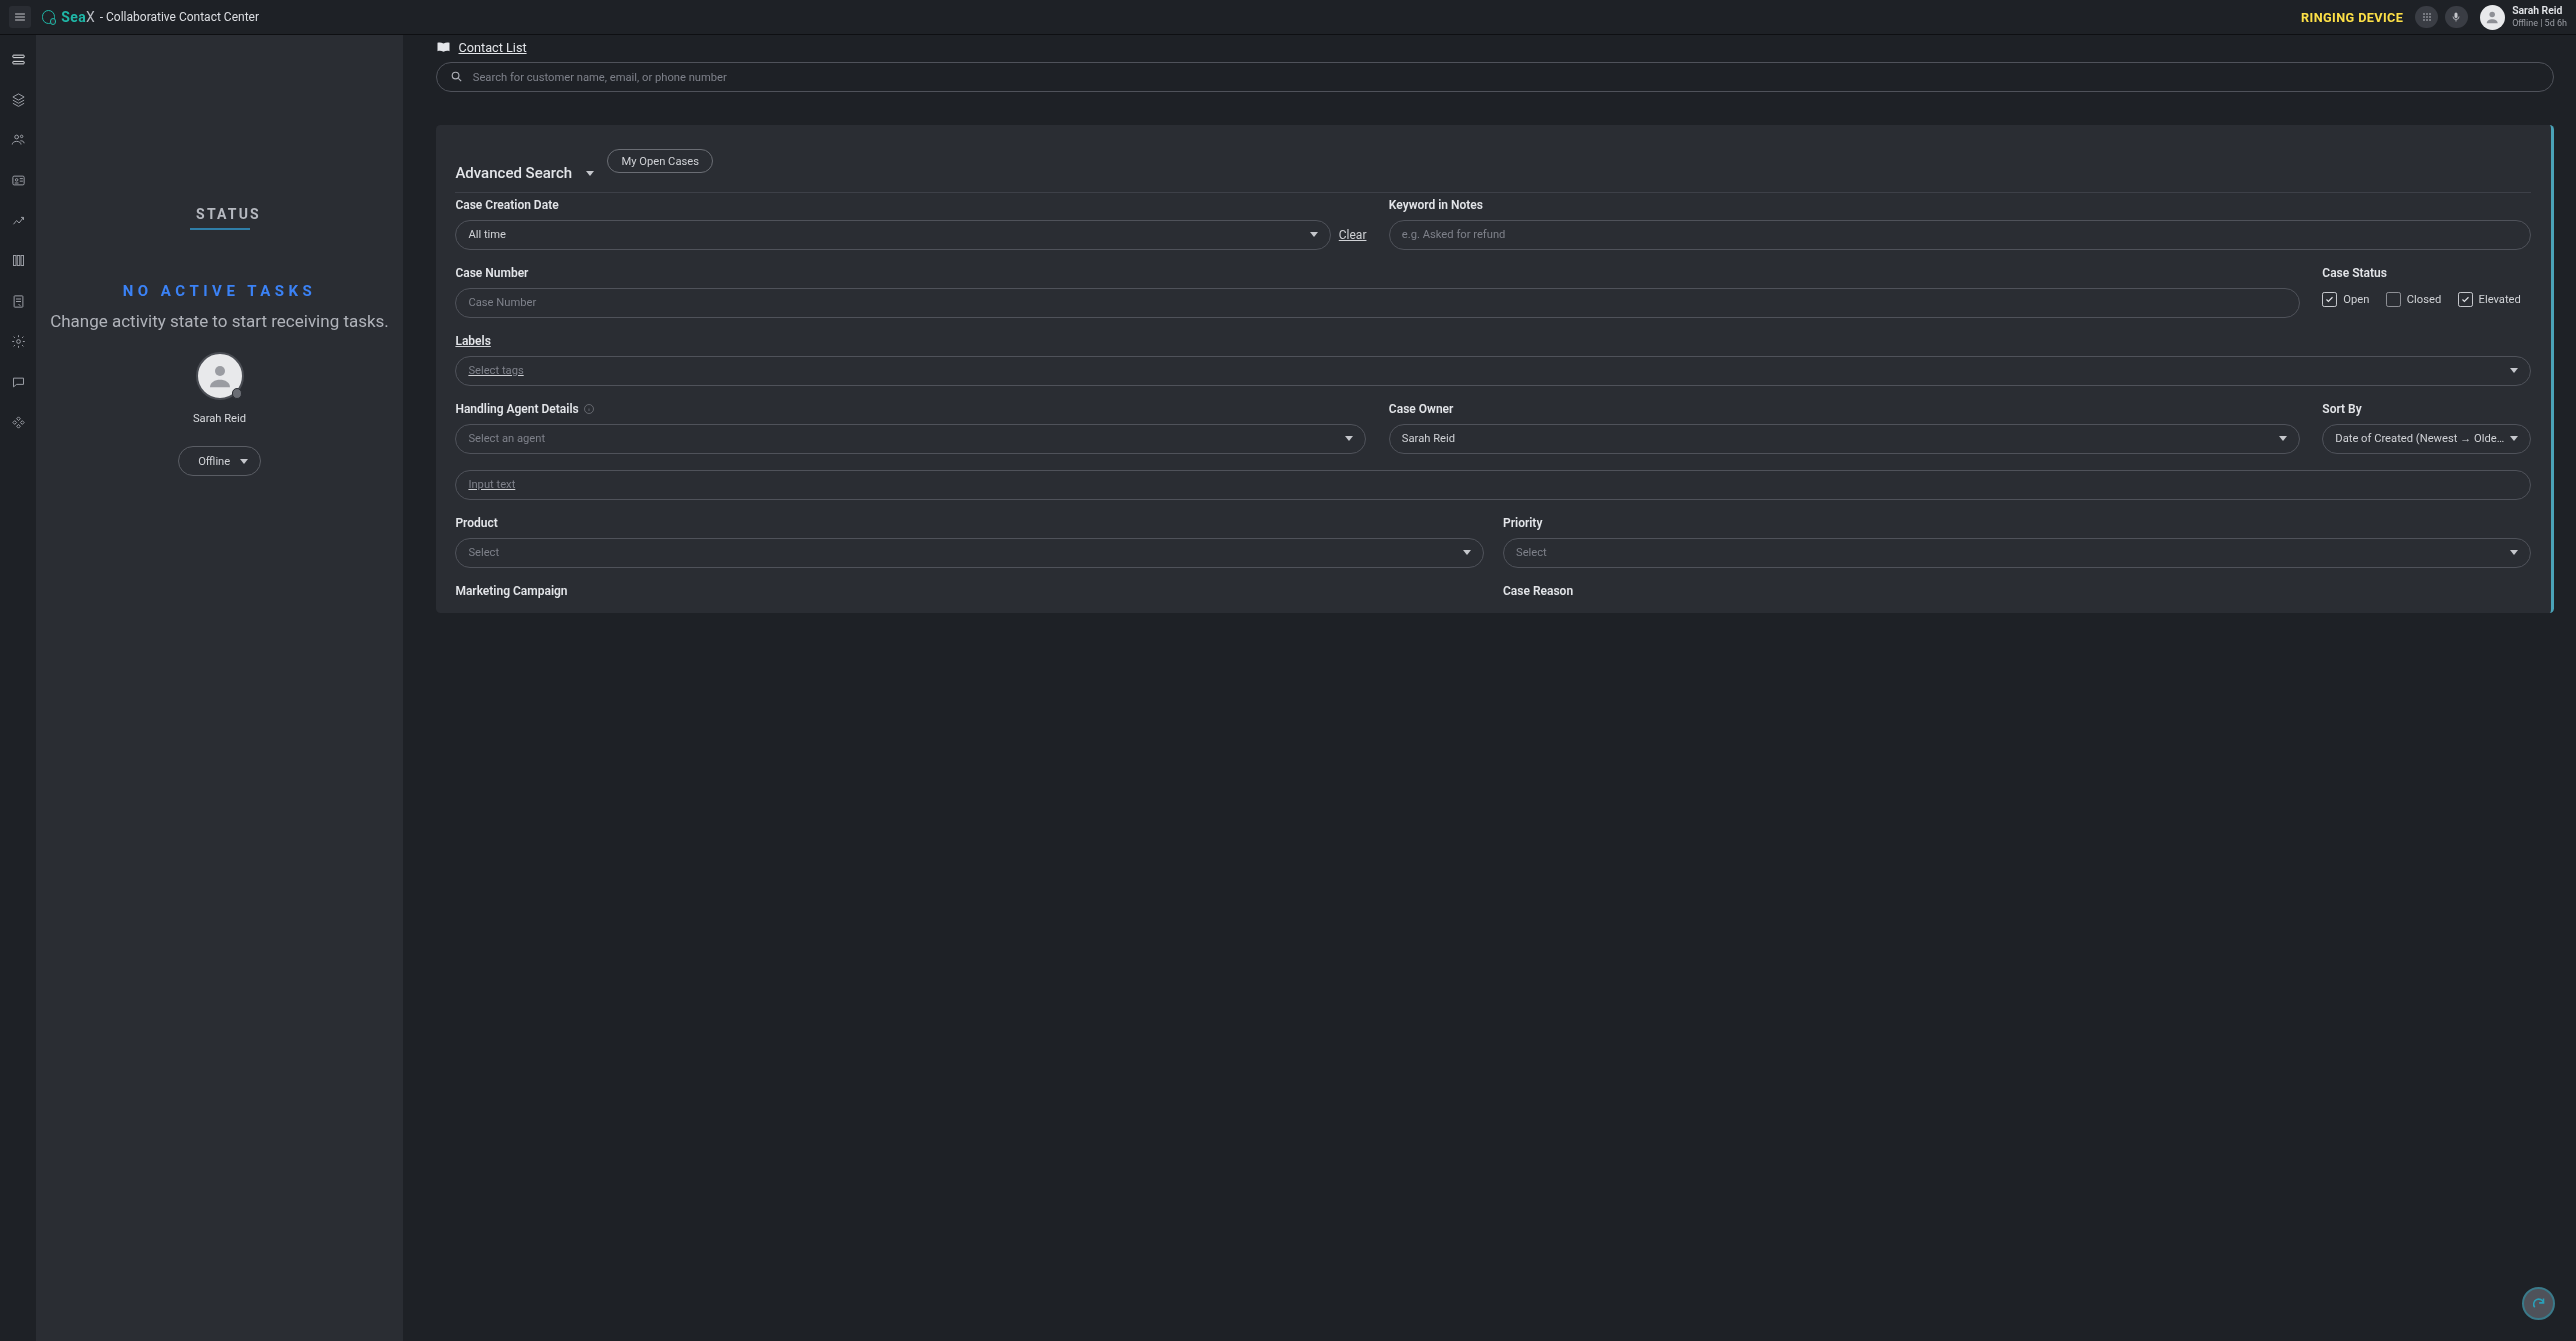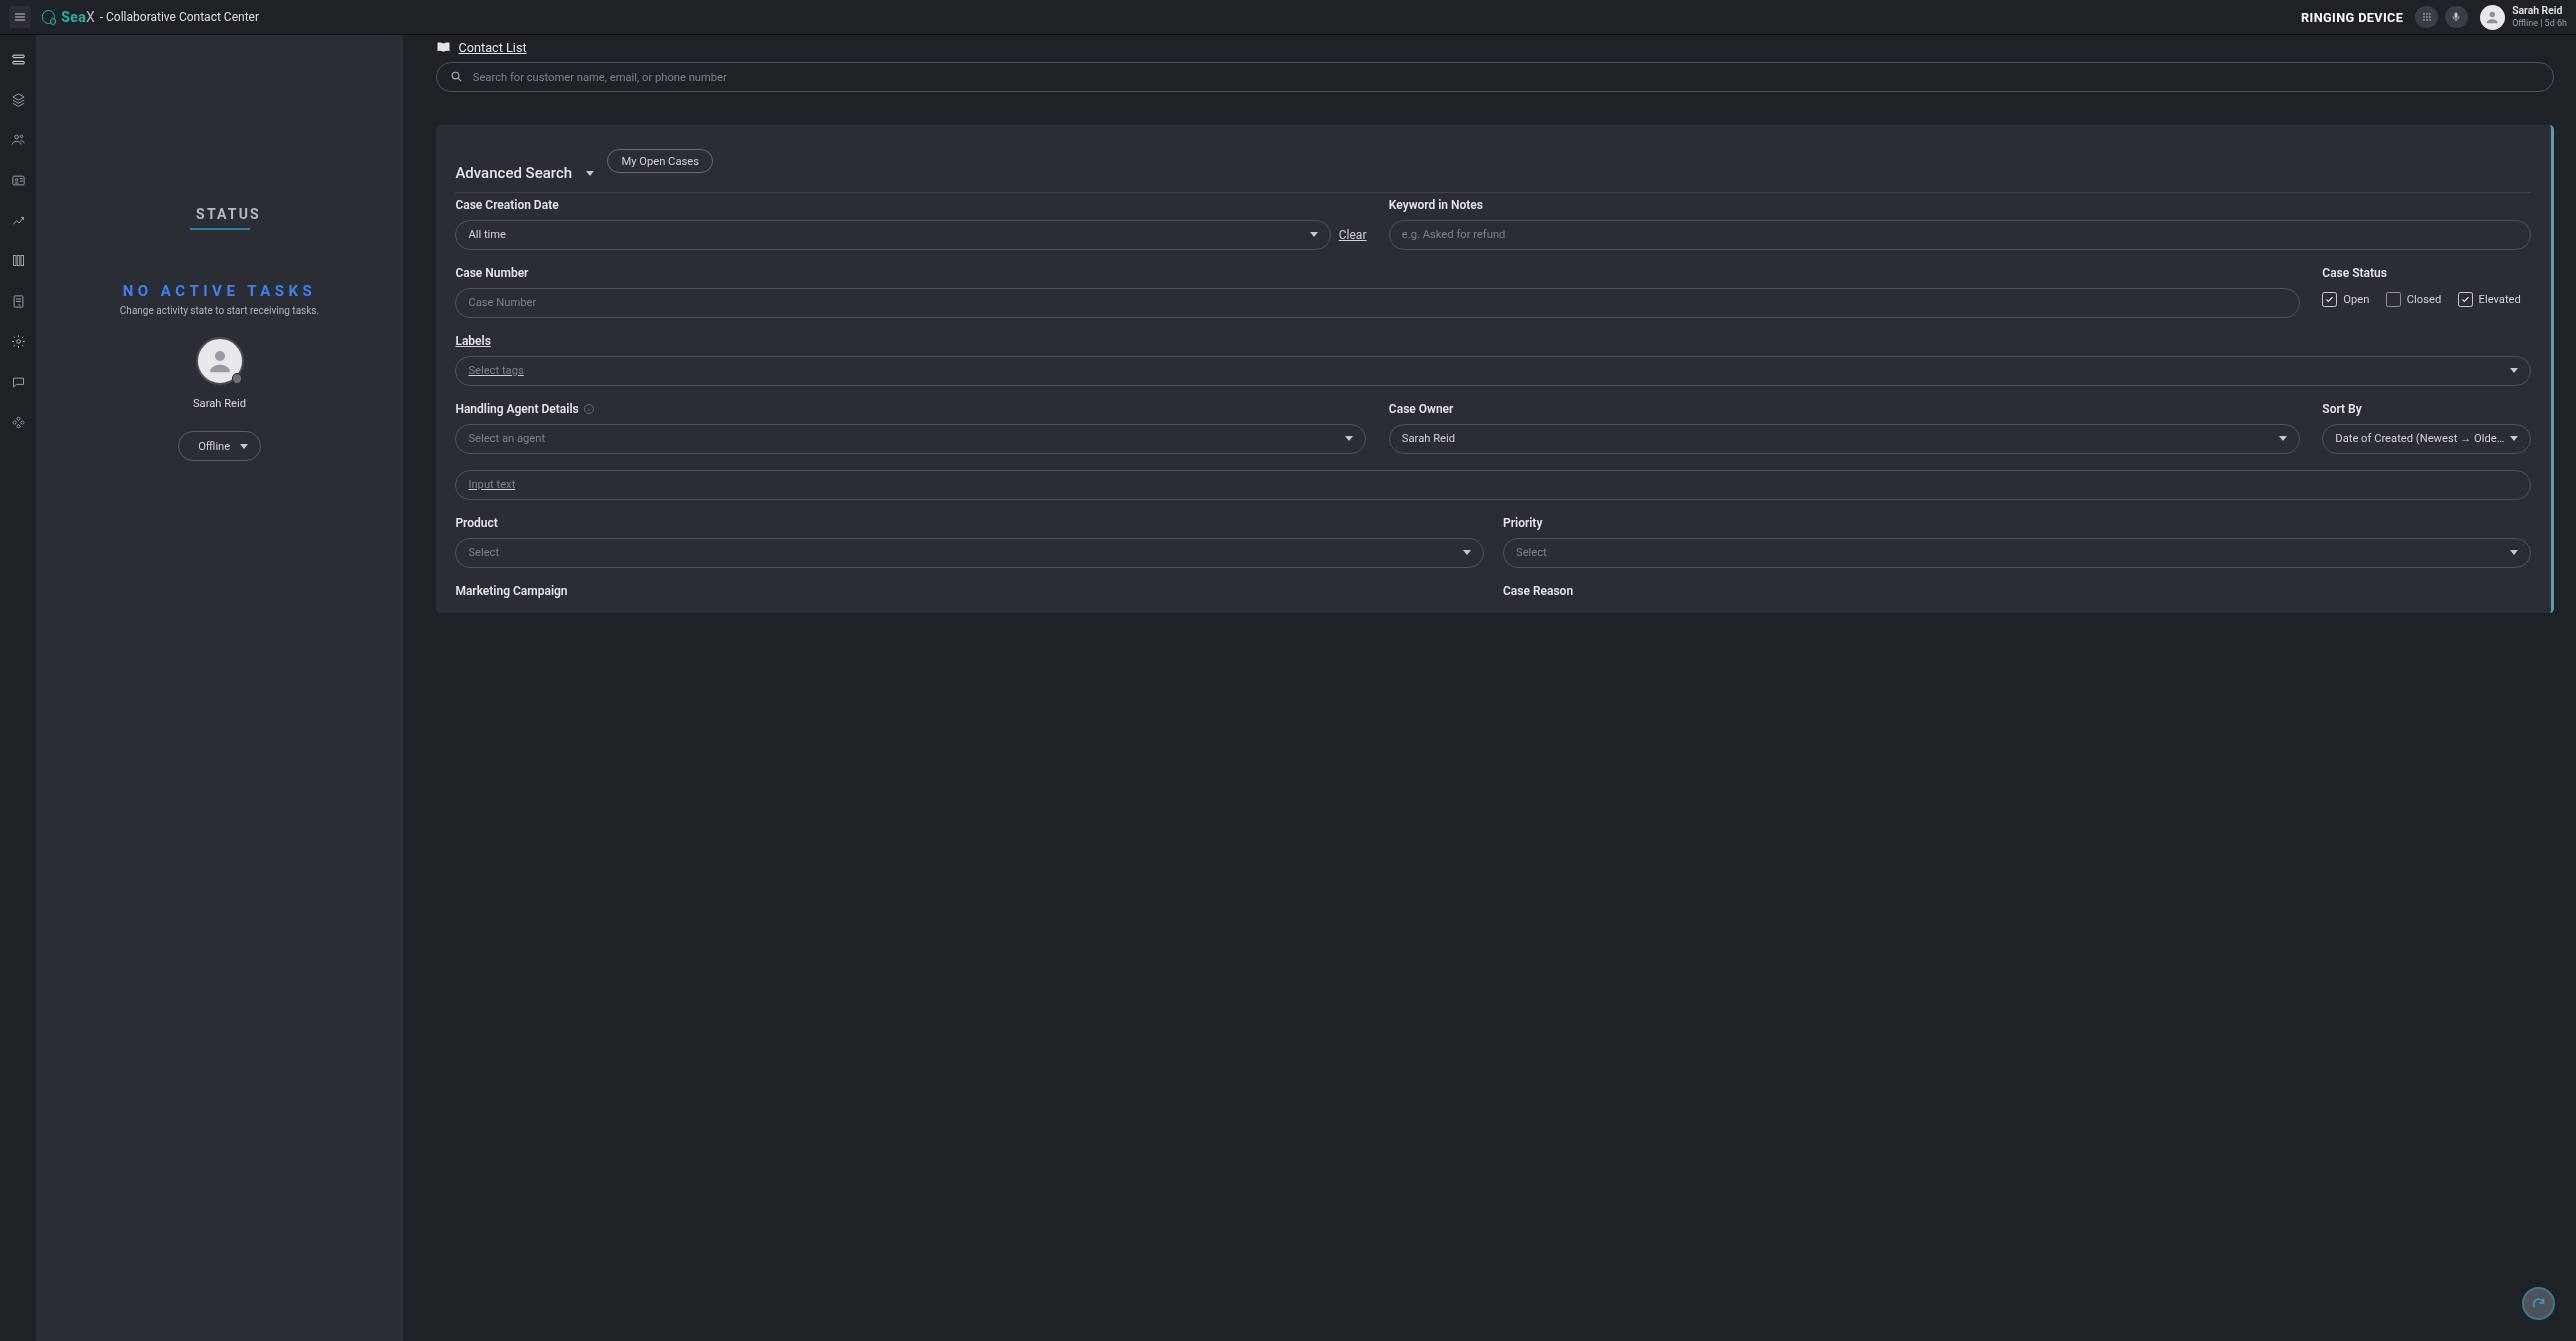--- a/index.html
+++ b/index.html
@@ -6,41 +6,41 @@
 html, body { width: 100%; height: 100%; background: #1a1c20; color: #d0d2d6; overflow: hidden; }
 
 .topbar { height: 35px; background: #1e2126; display: flex; align-items: center; padding: 4px 9px; border-bottom: 0.7px solid #0e0f12; }
 .hamburger { width: 22.4px; height: 22.4px; background: #2a2d33; border-radius: 3px; display: flex; align-items: center; justify-content: center; cursor: pointer; }
 .hamburger svg { width: 12px; height: 12px; stroke: #c5c7cc; }
 .brand { display: flex; align-items: center; margin-left: 10.4px; gap: 4.5px; }
 .brand-logo { color: #1fb6a6; font-weight: 700; font-size: 14px; letter-spacing: 0.4px; }
 .brand-logo .x { color: #b8bbc2; font-weight: 400; }
 .brand-sub { color: #dcdee2; font-size: 12px; }
 .top-right { margin-left: auto; display: flex; align-items: center; gap: 7.5px; }
-.ringing { color: #ffffff; font-weight: 700; font-size: 12.7px; letter-spacing: 0.4px; margin-right: 4.5px; }
+.ringing { color: #fde047; font-weight: 700; font-size: 12.7px; letter-spacing: 0.4px; margin-right: 4.5px; }
 .round-btn { width: 22.4px; height: 22.4px; background: #3a3d44; border-radius: 50%; display: flex; align-items: center; justify-content: center; cursor: pointer; }
 .round-btn svg { width: 12px; height: 12px; fill: #c5c7cc; }
 .user-chip { display: flex; align-items: center; gap: 7.5px; margin-left: 4.5px; }
 .avatar-sm { width: 25px; height: 25px; border-radius: 50%; background: #e8e9eb; display: flex; align-items: center; justify-content: center; }
 .avatar-sm svg { width: 16.4px; height: 16.4px; fill: #8e9096; }
 .user-meta { display: flex; flex-direction: column; line-height: 1.2; }
 .user-name { color: #e3e5e9; font-weight: 600; font-size: 10.4px; }
 .user-status { color: #9a9da4; font-size: 9px; }
 
 .layout { display: flex; height: calc(100% - 35px); }
 .sidenav { width: 36px; background: #1e2126; display: flex; flex-direction: column; align-items: center; padding-top: 15px; gap: 22.4px; }
 .sidenav-item { width: 18px; height: 18px; display: flex; align-items: center; justify-content: center; cursor: pointer; }
 .sidenav-item svg { width: 15px; height: 15px; fill: none; stroke: #9a9da4; stroke-width: 1.6; }
 .sidenav-item.active svg { stroke: #e3e5e9; }
 
 .status-pane { width: 367px; background: #2a2d33; display: flex; flex-direction: column; align-items: center; padding-top: 171px; }
 .status-label { color: #b6b9c0; font-size: 14px; font-weight: 700; letter-spacing: 2.2px; margin-left: 18px; }
 .status-underline { width: 60px; height: 2.2px; background: #2f7ea8; margin-top: 6px; }
 .no-tasks { color: #3b82f6; font-size: 15px; font-weight: 700; letter-spacing: 4.5px; margin-top: 52px; }
-.hint { color: #b0b3ba; font-size: 10px; margin-top: 5px; }
+.hint { color: #b0b3ba; font-size: 17px; margin-top: 11px; }
 .avatar-lg-wrap { position: relative; margin-top: 21px; }
 .avatar-lg { width: 48px; height: 48px; border-radius: 50%; background: #e8e9eb; border: 2.2px solid #4a4d54; display: flex; align-items: center; justify-content: center; }
 .avatar-lg svg { width: 30px; height: 30px; fill: #9a9ca2; }
 .presence-dot { position: absolute; right: 1.5px; bottom: 1.5px; width: 10.4px; height: 10.4px; border-radius: 50%; background: #6a6d74; border: 1.5px solid #2a2d33; }
 .agent-name { color: #d8dade; font-size: 11.2px; margin-top: 12px; }
 .offline-pill { margin-top: 21px; border: 0.7px solid #5a5d64; border-radius: 18px; padding: 7.5px 30px 7.5px 19.4px; display: flex; align-items: center; gap: 13.4px; cursor: pointer; position: relative; }
 .offline-pill span { color: #d0d2d6; font-size: 11.2px; }
 .offline-pill .caret { position: absolute; right: 12px; }
 
 .main { flex: 1; background: #1e2126; overflow-y: auto; padding: 0 22.4px 22.4px 33px; }

